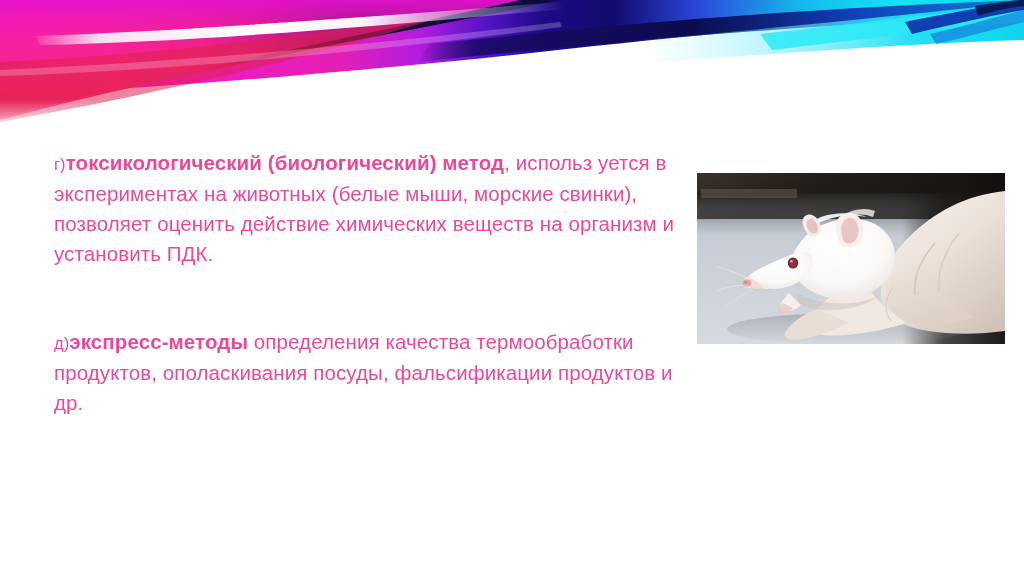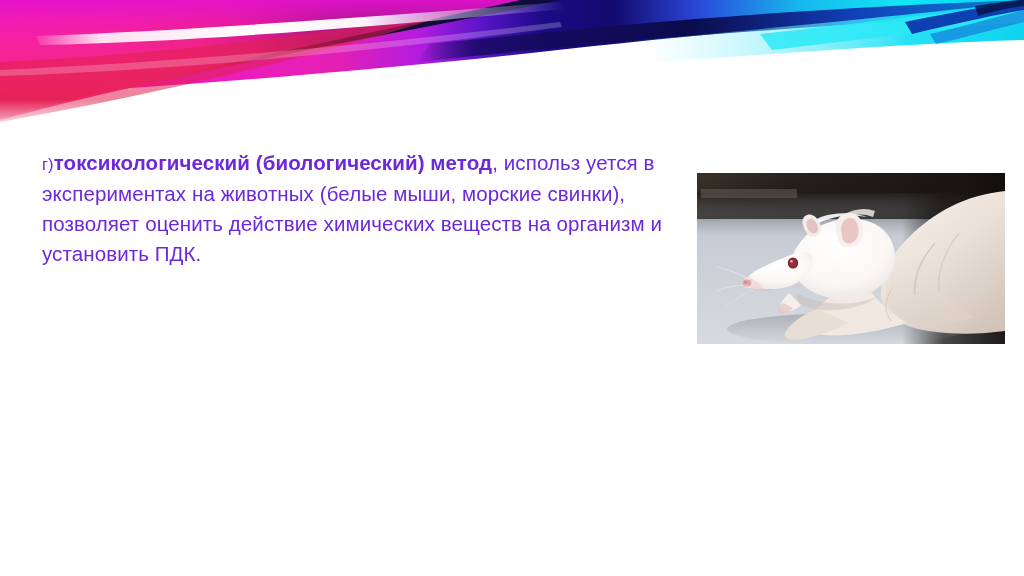--- a/index.html
+++ b/index.html
@@ -51,23 +51,23 @@
   .text-column {
     position: absolute;
     left: 42px;
     top: 8px;
     width: 648px;
   }
 
   .para {
     font-size: 20.5px;
     line-height: 30px;
-    color: #6d28d9;
+    color: #ec4899;
     letter-spacing: 0.1px;
-    margin: 0;
+    margin: 12px;
   }
   .para.p1 { margin-top: 8px; }
   .para.p2 { margin-top: 55px; }
   .para.p3 { margin-top: 58px; }
 
   .marker {
     font-size: 16.5px;
     font-weight: normal;
   }
   .lead {
@@ -212,20 +212,23 @@
 
   <div class="content">
 
     <div class="text-column">
 
       <p class="para p1">
         <span class="marker">г)</span><span class="lead">токсикологический (биологический) метод</span><span class="body-text">, использ уется в экспериментах на животных (белые мыши, морские свинки), позволяет оценить действие химических веществ на организм и установить ПДК.</span>
       </p>
 
 
+      <p class="para p3">
+        <span class="marker">д)</span><span class="lead">экспресс-методы</span><span class="body-text"> определения качества термообработки продуктов, ополаскивания посуды, фальсификации продуктов и др.</span>
+      </p>
 
     </div>
 
     <div class="photo-frame">
       <svg viewBox="0 0 308 171" xmlns="http://www.w3.org/2000/svg" preserveAspectRatio="none">
         <defs>
           <linearGradient id="pTable" x1="0" y1="0" x2="0" y2="1">
             <stop offset="0" stop-color="#b9bfc9"></stop>
             <stop offset="0.45" stop-color="#c9ced6"></stop>
             <stop offset="1" stop-color="#d6dae0"></stop>

